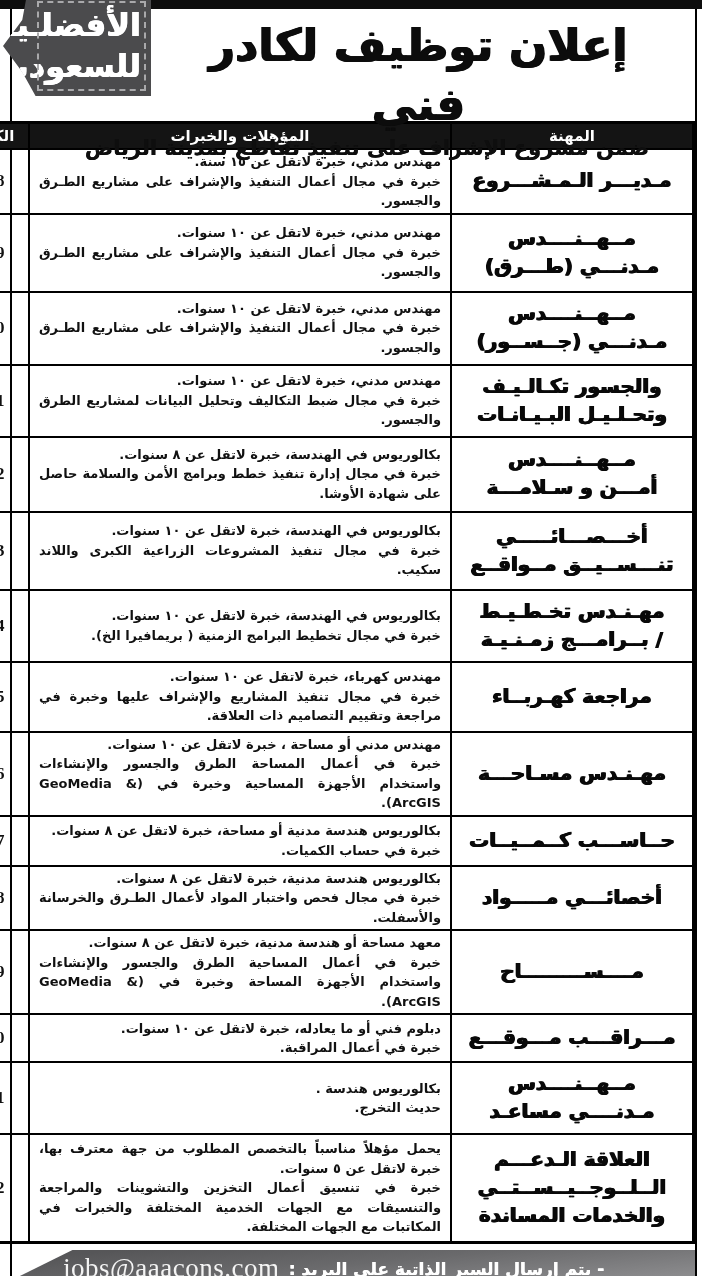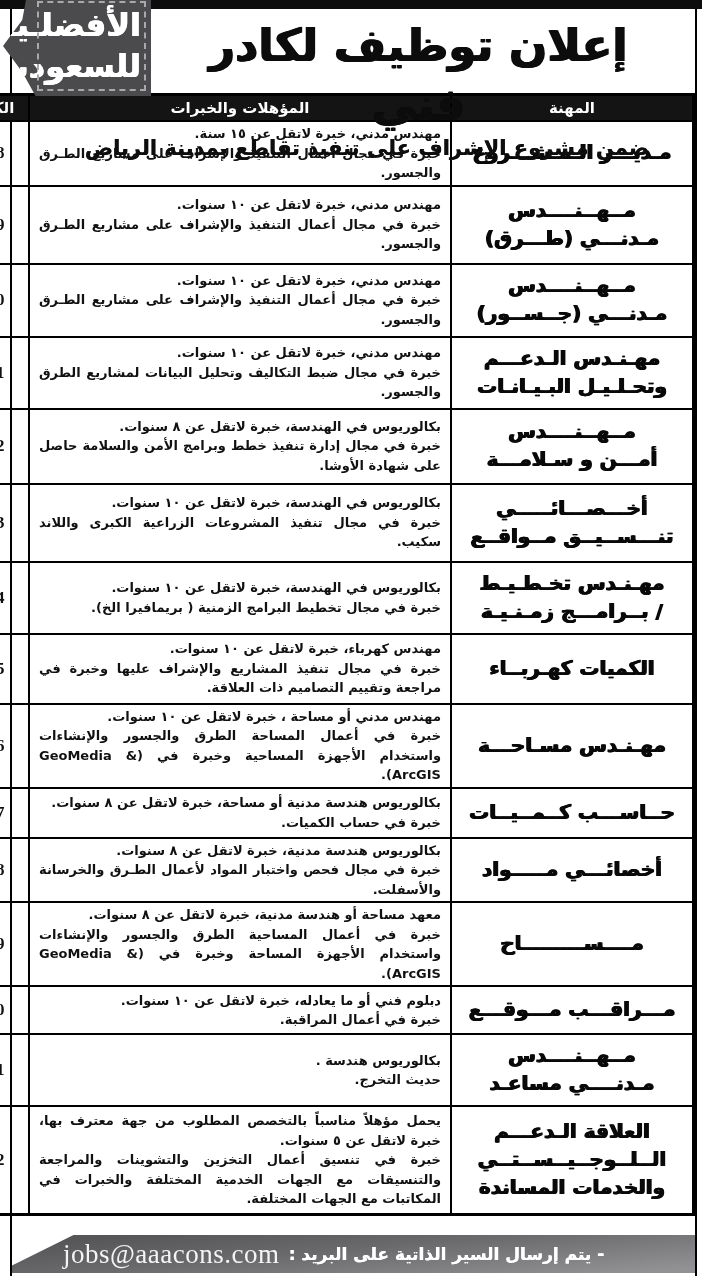--- a/index.html
+++ b/index.html
@@ -8,21 +8,21 @@
     font-family:"DejaVu Sans",sans-serif;overflow:hidden;direction:rtl;
     margin:0 auto;box-sizing:border-box;
   }
   .top-bar{position:absolute;top:0;left:0;width:702px;height:9px;background:#0d0d0d;}
   .frame{
     position:absolute;top:9px;left:10px;right:5px;bottom:0;
     border-left:2px solid #000;border-right:2px solid #000;
     display:flex;flex-direction:column;box-sizing:border-box;background:#fff;
   }
   
-  .header{position:relative;height:84px;flex:none;}
+  .header{position:relative;height:112px;flex:none;}
   .badge{
     position:absolute;top:-4px;left:3px;width:148px;height:100px;
     background:#4b4b4d;color:#fff;z-index:3;
     clip-path:polygon(16% 0,100% 0,100% 100%,22% 100%,13% 76%,0 50%,13% 24%);
     display:flex;flex-direction:column;justify-content:center;
     text-align:right;padding-right:10px;box-sizing:border-box;
   }
   .badge::before{
     content:"";position:absolute;inset:5px 5px 5px 34px;
     border:2px dashed #a9a9ab;pointer-events:none;
@@ -139,21 +139,21 @@
     <td class="cell-code">19</td>
   </tr>
           <tr class="job-row">
     <td class="cell-prof">مــهــنــــدس
 مـدنـــي (جــســور)</td>
     <td class="cell-qual">مهندس مدني، خبرة لاتقل عن ١٠ سنوات.
 خبرة في مجال أعمال التنفيذ والإشراف على مشاريع الطـرق والجسور.</td>
     <td class="cell-code">20</td>
   </tr>
           <tr class="job-row">
-    <td class="cell-prof">مهـنـدس الـدعـــم
+    <td class="cell-prof">والجسور تكـالـيـف
 وتحـلـيـل البـيـانـات</td>
     <td class="cell-qual">مهندس مدني، خبرة لاتقل عن ١٠ سنوات.
 خبرة في مجال ضبط التكاليف وتحليل البيانات لمشاريع الطرق والجسور.</td>
     <td class="cell-code">21</td>
   </tr>
           <tr class="job-row">
     <td class="cell-prof">مــهــنــــدس
 أمـــن و سـلامـــة</td>
     <td class="cell-qual">بكالوريوس في الهندسة، خبرة لاتقل عن ٨ سنوات.
 خبرة في مجال إدارة تنفيذ خطط وبرامج الأمن والسلامة حاصل على شهادة الأوشا.</td>
@@ -167,21 +167,21 @@
     <td class="cell-code">23</td>
   </tr>
           <tr class="job-row">
     <td class="cell-prof">مهـنـدس تخـطـيـط
 / بــرامـــج زمـنـيـة</td>
     <td class="cell-qual">بكالوريوس في الهندسة، خبرة لاتقل عن ١٠ سنوات.
 خبرة في مجال تخطيط البرامج الزمنية ( بريمافيرا الخ).</td>
     <td class="cell-code">24</td>
   </tr>
           <tr class="job-row">
-    <td class="cell-prof">الكميات كهـربــاء</td>
+    <td class="cell-prof">مراجعة كهـربــاء</td>
     <td class="cell-qual">مهندس كهرباء، خبرة لاتقل عن ١٠ سنوات.
 خبرة في مجال تنفيذ المشاريع والإشراف عليها وخبرة في مراجعة وتقييم التصاميم ذات العلاقة.</td>
     <td class="cell-code">25</td>
   </tr>
           <tr class="job-row">
     <td class="cell-prof">مهـنـدس مسـاحـــة</td>
     <td class="cell-qual">مهندس مدني أو مساحة ، خبرة لاتقل عن ١٠ سنوات.
 خبرة في أعمال المساحة الطرق والجسور والإنشاءات واستخدام الأجهزة المساحية وخبرة في (GeoMedia &amp; ArcGIS).</td>
     <td class="cell-code">26</td>
   </tr>

